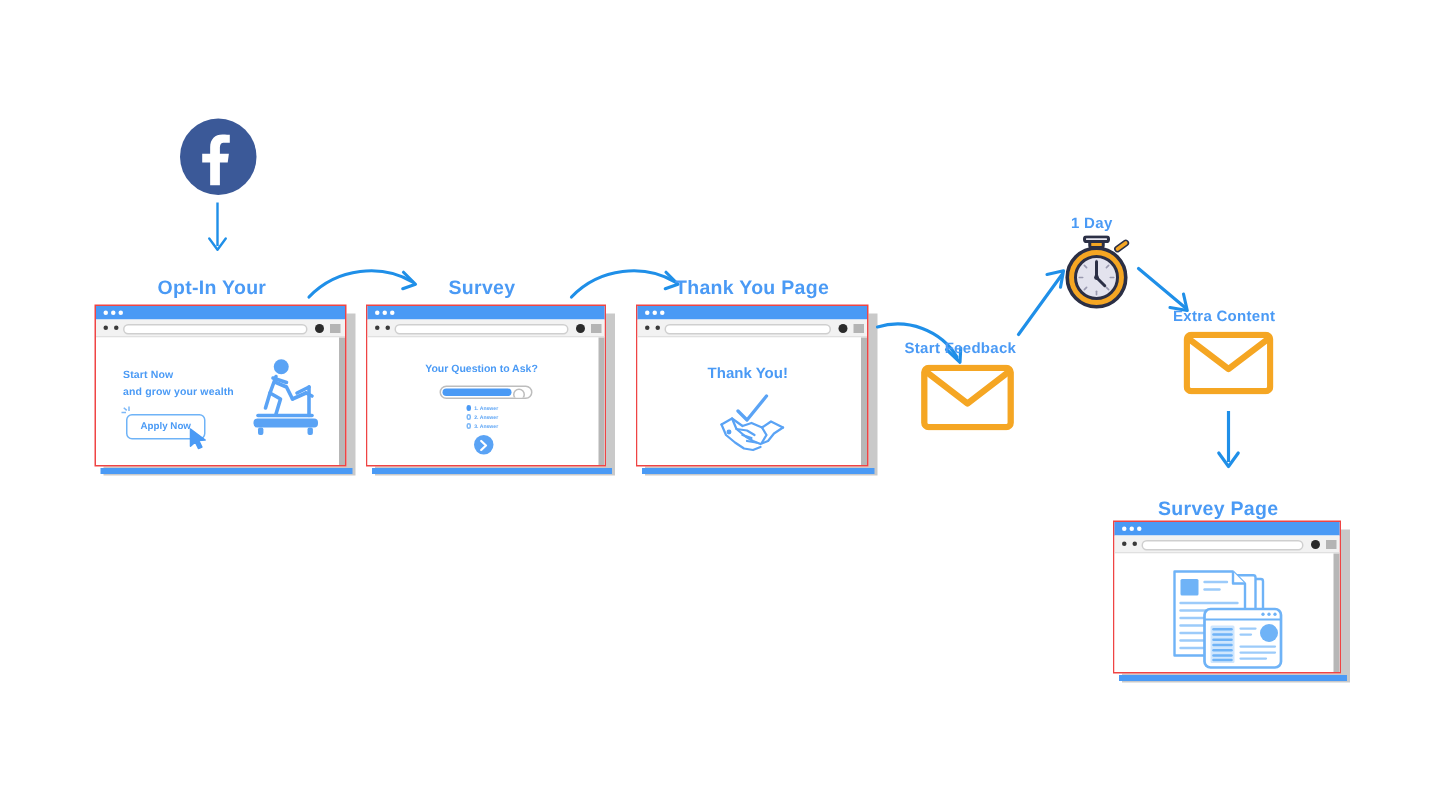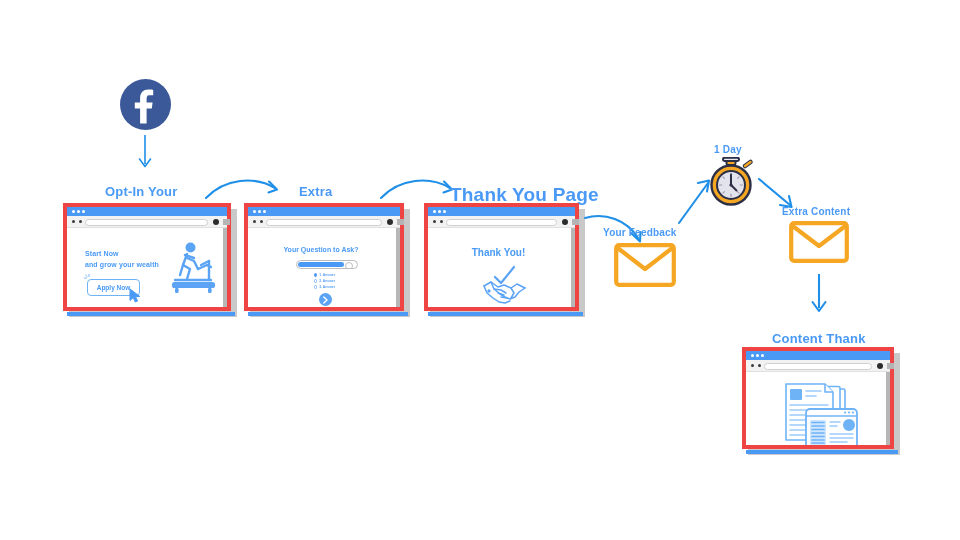--- a/index.html
+++ b/index.html
@@ -25,21 +25,21 @@
   }
 
   
   .browser{position:absolute;}
   .browser .shadow{
     position:absolute;left:6px;top:6px;right:-6px;bottom:-6px;
     background:#c9c9c9;
   }
   .browser .frame{
     position:absolute;left:0;top:0;right:0;bottom:0;
-    background:#ffffff;border:4px solid #ef4444;box-sizing:border-box;
+    background:#ffffff;border:1px solid #ef4444;box-sizing:border-box;
   }
   .titlebar{
     position:absolute;left:0;top:0;right:0;height:9px;
     background:#4a9af5;
   }
   .titlebar .dot{
     position:absolute;top:3px;width:3px;height:3px;border-radius:50%;
     background:#ffffff;
   }
   .toolbar{
@@ -186,21 +186,21 @@
       <div class="scroll-col"></div>
     </div>
     <div class="bottombar" style="left:4px;top:109px;width:168px;"></div>
   </div>
 
   <svg class="abs" style="left:203px;top:172px;" width="85" height="35" viewBox="0 0 85 35">
     <path d="M3 26 C22 6, 52 4, 72 16" fill="none" stroke="#1f8fe8" stroke-width="2.1" stroke-linecap="round"></path>
     <path d="M66 9.5 L74 17.5 L65.5 20.5" fill="none" stroke="#1f8fe8" stroke-width="2.1" stroke-linecap="round" stroke-linejoin="round"></path>
   </svg>
 
-  <div class="step-label" style="left:299px;top:184px;font-size:13px;">Extra</div>
+  <div class="step-label" style="left:299px;top:184px;font-size:13px;">Survey</div>
 
   <div class="browser" style="left:244px;top:203px;width:160px;height:108px;">
     <div class="shadow"></div>
     <div class="frame">
       <div class="titlebar">
         <span class="dot" style="left:5px;"></span>
         <span class="dot" style="left:10px;"></span>
         <span class="dot" style="left:15px;"></span>
       </div>
       <div class="toolbar">
@@ -237,21 +237,21 @@
       <div class="scroll-col"></div>
     </div>
     <div class="bottombar" style="left:4px;top:109px;width:160px;"></div>
   </div>
 
   <svg class="abs" style="left:378px;top:172px;" width="85" height="35" viewBox="0 0 85 35">
     <path d="M3 26 C22 6, 52 4, 72 16" fill="none" stroke="#1f8fe8" stroke-width="2.1" stroke-linecap="round"></path>
     <path d="M66 9.5 L74 17.5 L65.5 20.5" fill="none" stroke="#1f8fe8" stroke-width="2.1" stroke-linecap="round" stroke-linejoin="round"></path>
   </svg>
 
-  <div class="step-label" style="left:450px;top:184px;font-size:19px;">Thank You Page</div>
+  <div class="step-label" style="left:450px;top:184px;font-size:13px;">Thank You Page</div>
 
   <div class="browser" style="left:424px;top:203px;width:155px;height:108px;">
     <div class="shadow"></div>
     <div class="frame">
       <div class="titlebar">
         <span class="dot" style="left:5px;"></span>
         <span class="dot" style="left:10px;"></span>
         <span class="dot" style="left:15px;"></span>
       </div>
       <div class="toolbar">
@@ -280,21 +280,21 @@
       <div class="scroll-col"></div>
     </div>
     <div class="bottombar" style="left:4px;top:109px;width:155px;"></div>
   </div>
 
   <svg class="abs" style="left:583px;top:208px;" width="72" height="42" viewBox="0 0 72 42">
     <path d="M2 10 C22 4, 44 12, 55 30" fill="none" stroke="#1f8fe8" stroke-width="2.1" stroke-linecap="round"></path>
     <path d="M48 25 L57 33.5 L57.5 24" fill="none" stroke="#1f8fe8" stroke-width="2.1" stroke-linecap="round" stroke-linejoin="round"></path>
   </svg>
 
-  <div class="step-label" style="left:603px;top:227px;font-size:10px;">Your Feedback</div>
+  <div class="step-label" style="left:603px;top:227px;font-size:10px;">Start Feedback</div>
 
   <svg class="envelope" style="left:614px;top:243px;" width="62" height="44" viewBox="0 0 62 44">
     <rect x="2.2" y="2.2" width="57.6" height="39.6" rx="3" fill="none" stroke="#f5a623" stroke-width="4.2"></rect>
     <path d="M5 6 L31 26 L57 6" fill="none" stroke="#f5a623" stroke-width="4.2" stroke-linecap="round" stroke-linejoin="round"></path>
   </svg>
 
   <svg class="abs" style="left:677px;top:174px;" width="40" height="52" viewBox="0 0 40 52">
     <path d="M2 49 L31 9" fill="none" stroke="#1f8fe8" stroke-width="2.1" stroke-linecap="round"></path>
     <path d="M21 9 L32 6.5 L30 17.5" fill="none" stroke="#1f8fe8" stroke-width="2.1" stroke-linecap="round" stroke-linejoin="round"></path>
   </svg>
@@ -339,21 +339,21 @@
   <svg class="envelope" style="left:789px;top:221px;" width="60" height="42" viewBox="0 0 60 42">
     <rect x="2.2" y="2.2" width="55.6" height="37.6" rx="3" fill="none" stroke="#f5a623" stroke-width="4.2"></rect>
     <path d="M5 6 L30 25 L55 6" fill="none" stroke="#f5a623" stroke-width="4.2" stroke-linecap="round" stroke-linejoin="round"></path>
   </svg>
 
   <svg class="abs" style="left:803px;top:272px;" width="34" height="48" viewBox="0 0 34 48">
     <line x1="16" y1="2" x2="16" y2="36" stroke="#1f8fe8" stroke-width="2.1"></line>
     <path d="M9.5 30 L16 39 L22.5 30" fill="none" stroke="#1f8fe8" stroke-width="2.1" stroke-linecap="round" stroke-linejoin="round"></path>
   </svg>
 
-  <div class="step-label" style="left:772px;top:331px;font-size:13px;">Content Thank</div>
+  <div class="step-label" style="left:772px;top:331px;font-size:13px;">Survey Page</div>
 
   <div class="browser" style="left:742px;top:347px;width:152px;height:102px;">
     <div class="shadow"></div>
     <div class="frame">
       <div class="titlebar">
         <span class="dot" style="left:5px;"></span>
         <span class="dot" style="left:10px;"></span>
         <span class="dot" style="left:15px;"></span>
       </div>
       <div class="toolbar">

